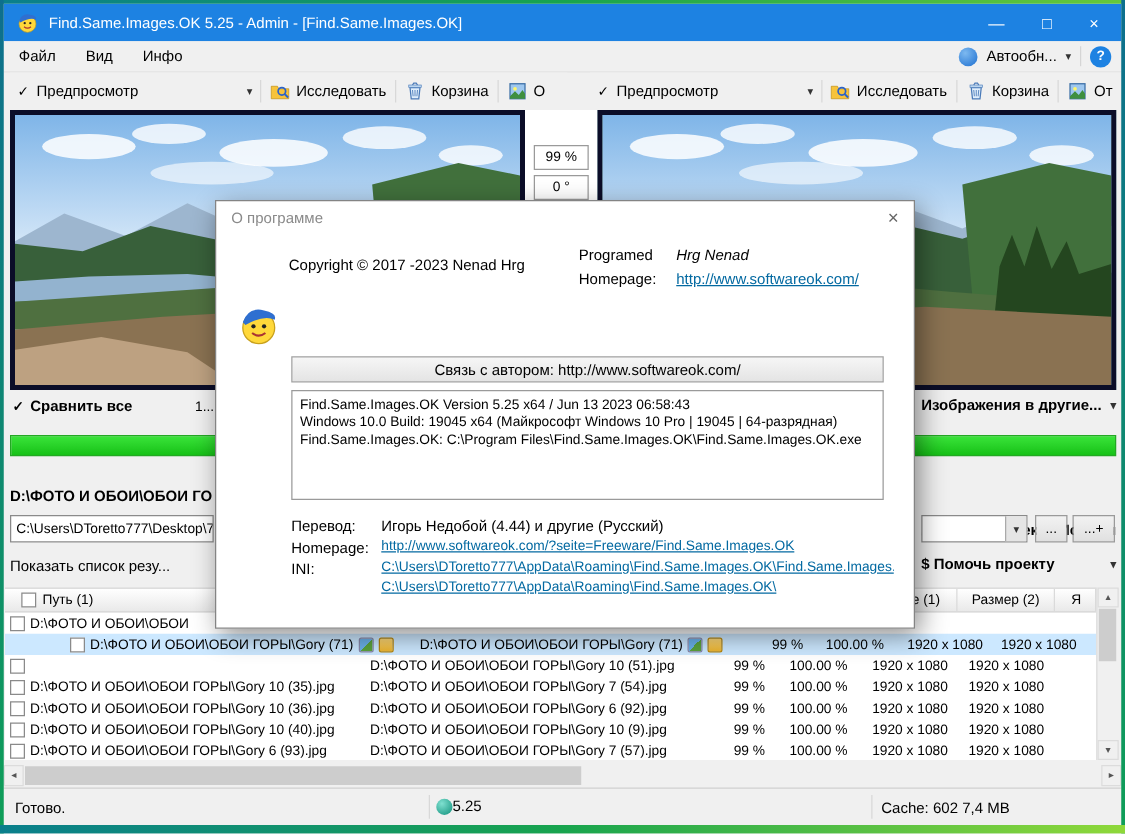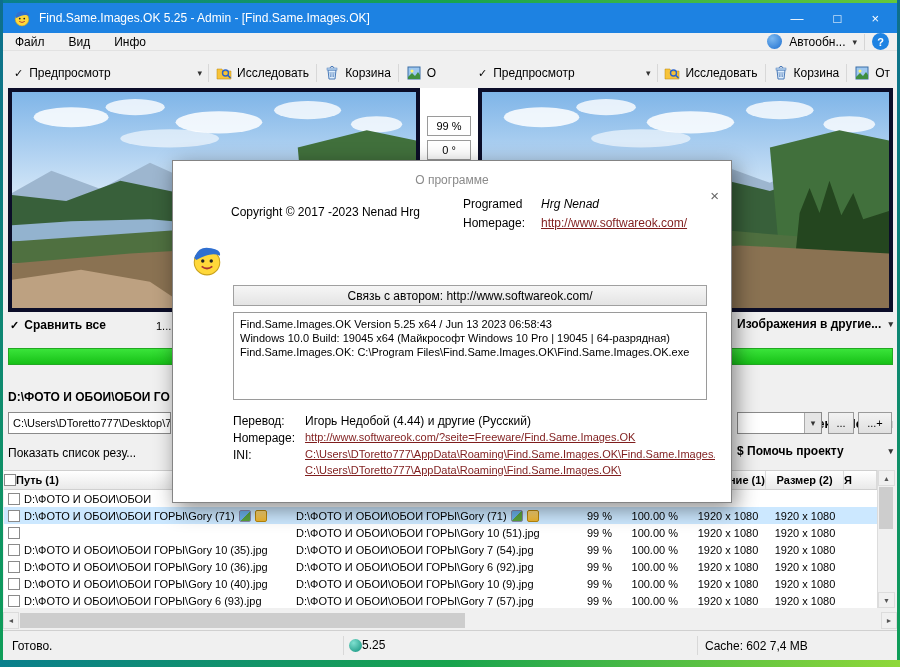--- a/index.html
+++ b/index.html
@@ -10,21 +10,21 @@
   
   .edge-top{position:absolute;left:0;top:0;width:100%;height:3px;background:linear-gradient(90deg,#0a7f8c,#18a44e,#66c83a);z-index:6;}
   .edge-left{position:absolute;left:0;top:0;width:3px;height:100%;background:linear-gradient(180deg,#0d6f8e,#0f9e57);z-index:6;}
   .edge-right{position:absolute;right:0;top:0;width:3px;height:100%;background:linear-gradient(180deg,#0d6f8e,#0f9e57);z-index:6;}
   .bottomstrip{position:absolute;left:0;bottom:0;width:100%;height:7px;background:linear-gradient(90deg,#0a7f8c,#18a44e,#8fd83a);z-index:6;}
 
   .titlebar{position:absolute;left:3px;top:3px;right:3px;height:30px;background:#1d82e2;color:#fff;display:flex;align-items:center;padding:0 10px;gap:8px;}
   .titlebar .ticon{width:18px;height:18px;flex:none;}
   .win-btns{margin-left:auto;display:flex;gap:30px;align-items:center;font-size:13px;padding-right:8px;}
 
-  .menubar{position:absolute;left:3px;top:33px;right:3px;height:18px;background:#f0f0f0;display:flex;align-items:center;border-bottom:1px solid #e2e2e2;}
+  .menubar{position:absolute;left:3px;top:33px;right:3px;height:25px;background:#f0f0f0;display:flex;align-items:center;border-bottom:1px solid #e2e2e2;}
   .menu-item{padding:4px 12px;}
   .menu-right{margin-left:auto;display:flex;align-items:center;gap:7px;padding-right:8px;}
   .auto-icon{width:15px;height:15px;border-radius:50%;background:radial-gradient(circle at 35% 30%,#7db9f0,#1d6fd0);}
   .m-sep{width:1px;height:16px;background:#d5d5d5;}
   .help-circle{width:17px;height:17px;border-radius:50%;background:#1d82e2;color:#fff;font-size:11px;font-weight:bold;display:flex;align-items:center;justify-content:center;}
   .caret{font-size:9px;color:#333;}
 
   .toolbar{position:absolute;top:58px;height:30px;display:flex;align-items:center;background:#f0f0f0;}
   .tb-left{left:8px;width:446px;}
   .tb-right{left:472px;width:425px;}
@@ -59,25 +59,25 @@
   .combo-arrow{margin-left:auto;width:17px;background:#e5e5e5;border-left:1px solid #aaa;display:flex;align-items:center;justify-content:center;}
   .btn{position:absolute;top:412px;height:22px;background:linear-gradient(180deg,#f2f2f2,#e0e0e0);border:1px solid #9a9a9a;font-size:11px;display:flex;align-items:center;justify-content:center;}
   .btn-dots{left:828px;width:26px;}
   .btn-dotsplus{left:858px;width:34px;}
 
   .showlist{position:absolute;left:8px;top:446px;}
   .donate{position:absolute;left:737px;top:444px;width:156px;font-weight:bold;display:flex;justify-content:space-between;align-items:center;}
 
   .table{position:absolute;left:4px;top:470px;width:873px;height:138px;background:#fff;font-size:11px;border-top:1px solid #cfcfcf;overflow:hidden;}
   .thead{display:flex;height:19px;background:linear-gradient(180deg,#ffffff,#e9e9e9);border-bottom:1px solid #d0d0d0;}
-  .th{border-right:1px solid #dadada;display:flex;align-items:center;padding:0 0;overflow:hidden;white-space:nowrap;font-weight:bold;}
+  .th{border-right:1px solid #dadada;display:flex;align-items:center;padding:0 13px;gap:5px;overflow:hidden;white-space:nowrap;}
   .cP1{width:288px;} .cP2{width:266px;} .cS{width:66px;} .cM{width:66px;} .cR1{width:76px;} .cR2{width:78px;} .cX{flex:1;}
   .th.cR1{justify-content:flex-end;} .th.cR2{justify-content:center;}
   .trow{display:flex;height:17px;align-items:stretch;}
-  .trow.sel{background:#cce8ff;}
+  .trow.sel{background:#cce8ff;padding-left:48px;}
   .cell{overflow:hidden;white-space:nowrap;padding:0 4px;display:flex;align-items:center;gap:4px;}
   .cell.num{justify-content:flex-end;padding-right:12px;}
   .cell.ctr{justify-content:center;}
   .cbx{width:12px;height:12px;border:1px solid #8a8a8a;background:#fff;flex:none;}
   .mini{width:12px;height:12px;flex:none;border-radius:2px;}
   .mini-img{background:linear-gradient(135deg,#6ab0e8 50%,#5aa23c 50%);border:1px solid #88a;}
   .mini-fold{background:linear-gradient(180deg,#ffd978,#eab32f);border:1px solid #b8860b;}
 
   .vscroll{position:absolute;left:877px;top:470px;width:17px;height:138px;background:#f0f0f0;border-left:1px solid #dcdcdc;z-index:2;}
   .vs-btn{position:absolute;left:0;width:17px;height:16px;display:flex;align-items:center;justify-content:center;font-size:7px;color:#555;background:#f0f0f0;border:1px solid #dcdcdc;}
@@ -91,28 +91,28 @@
 
   .statusbar{position:absolute;left:3px;top:630px;width:894px;height:30px;background:#f0f0f0;border-top:1px solid #d0d0d0;}
   .sb-ready{position:absolute;left:9px;top:8px;}
   .sb-sep{position:absolute;top:5px;bottom:5px;width:1px;background:#d8d8d8;}
   .sb-center{position:absolute;left:346px;top:7px;display:flex;align-items:center;}
   .sb-ball{width:13px;height:13px;border-radius:50%;background:radial-gradient(circle at 35% 30%,#7fe0d0,#0e8f7a);}
   .sb-cache{position:absolute;left:702px;top:8px;}
 
   
   .dialog{position:absolute;left:172px;top:160px;width:560px;height:343px;background:#fff;border:1px solid #848484;box-shadow:4px 6px 20px rgba(0,0,0,.45);z-index:50;}
-  .dlg-title{height:26px;display:flex;align-items:center;padding:12px 12px;color:#8a8a8a;flex-direction:column;}
+  .dlg-title{height:26px;display:flex;align-items:center;padding:0 12px;color:#8a8a8a;}
   .dlg-close{margin-left:auto;color:#666;font-size:15px;}
   .dlg-copyright{position:absolute;left:58px;top:44px;}
   .dlg-prog-label{position:absolute;left:290px;top:36px;}
   .dlg-prog-value{position:absolute;left:368px;top:36px;font-style:italic;}
   .dlg-home-label{position:absolute;left:290px;top:55px;}
   .dlg-home-link{position:absolute;left:368px;top:55px;}
-  .link{color:#7f1d1d;text-decoration:underline;cursor:pointer;}
+  .link{color:#0369a1;text-decoration:underline;cursor:pointer;}
   .dlg-smiley{position:absolute;left:17px;top:82px;width:34px;height:34px;}
   .dlg-welcome{position:absolute;left:58px;top:94px;}
   .dlg-contact{position:absolute;left:60px;top:124px;width:474px;height:21px;background:linear-gradient(180deg,#f6f6f6,#e4e4e4);border:1px solid #a0a0a0;display:flex;align-items:center;justify-content:center;}
   .dlg-info{position:absolute;left:60px;top:151px;width:474px;height:88px;border:1px solid #9a9a9a;background:#fff;padding:4px 6px;font-size:11px;line-height:14px;}
   .dlg-trans-label{position:absolute;left:60px;top:253px;}
   .dlg-trans-value{position:absolute;left:132px;top:253px;}
   .dlg-home2-label{position:absolute;left:60px;top:270px;}
   .dlg-home2-link{position:absolute;left:132px;top:270px;font-size:11px;}
   .dlg-ini-label{position:absolute;left:60px;top:287px;}
   .dlg-ini-link1{position:absolute;left:132px;top:287px;font-size:11px;white-space:nowrap;width:410px;overflow:hidden;}

